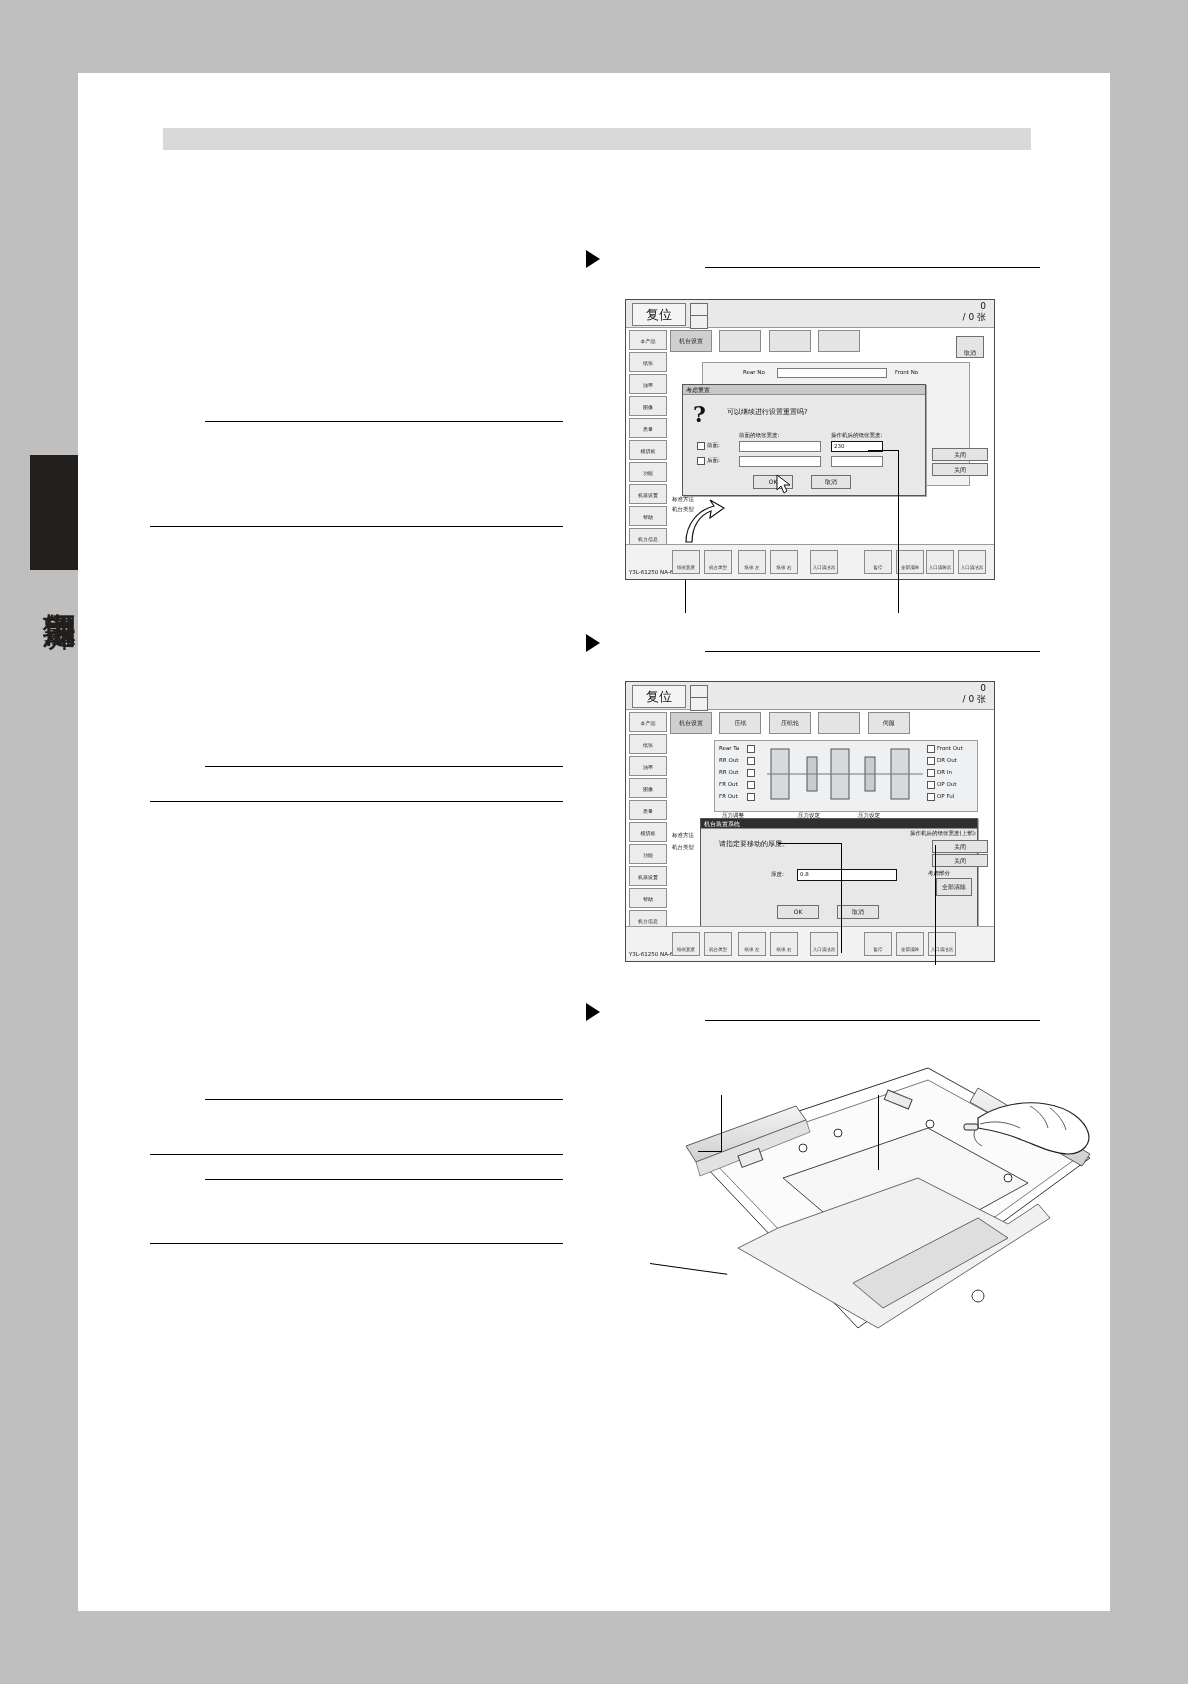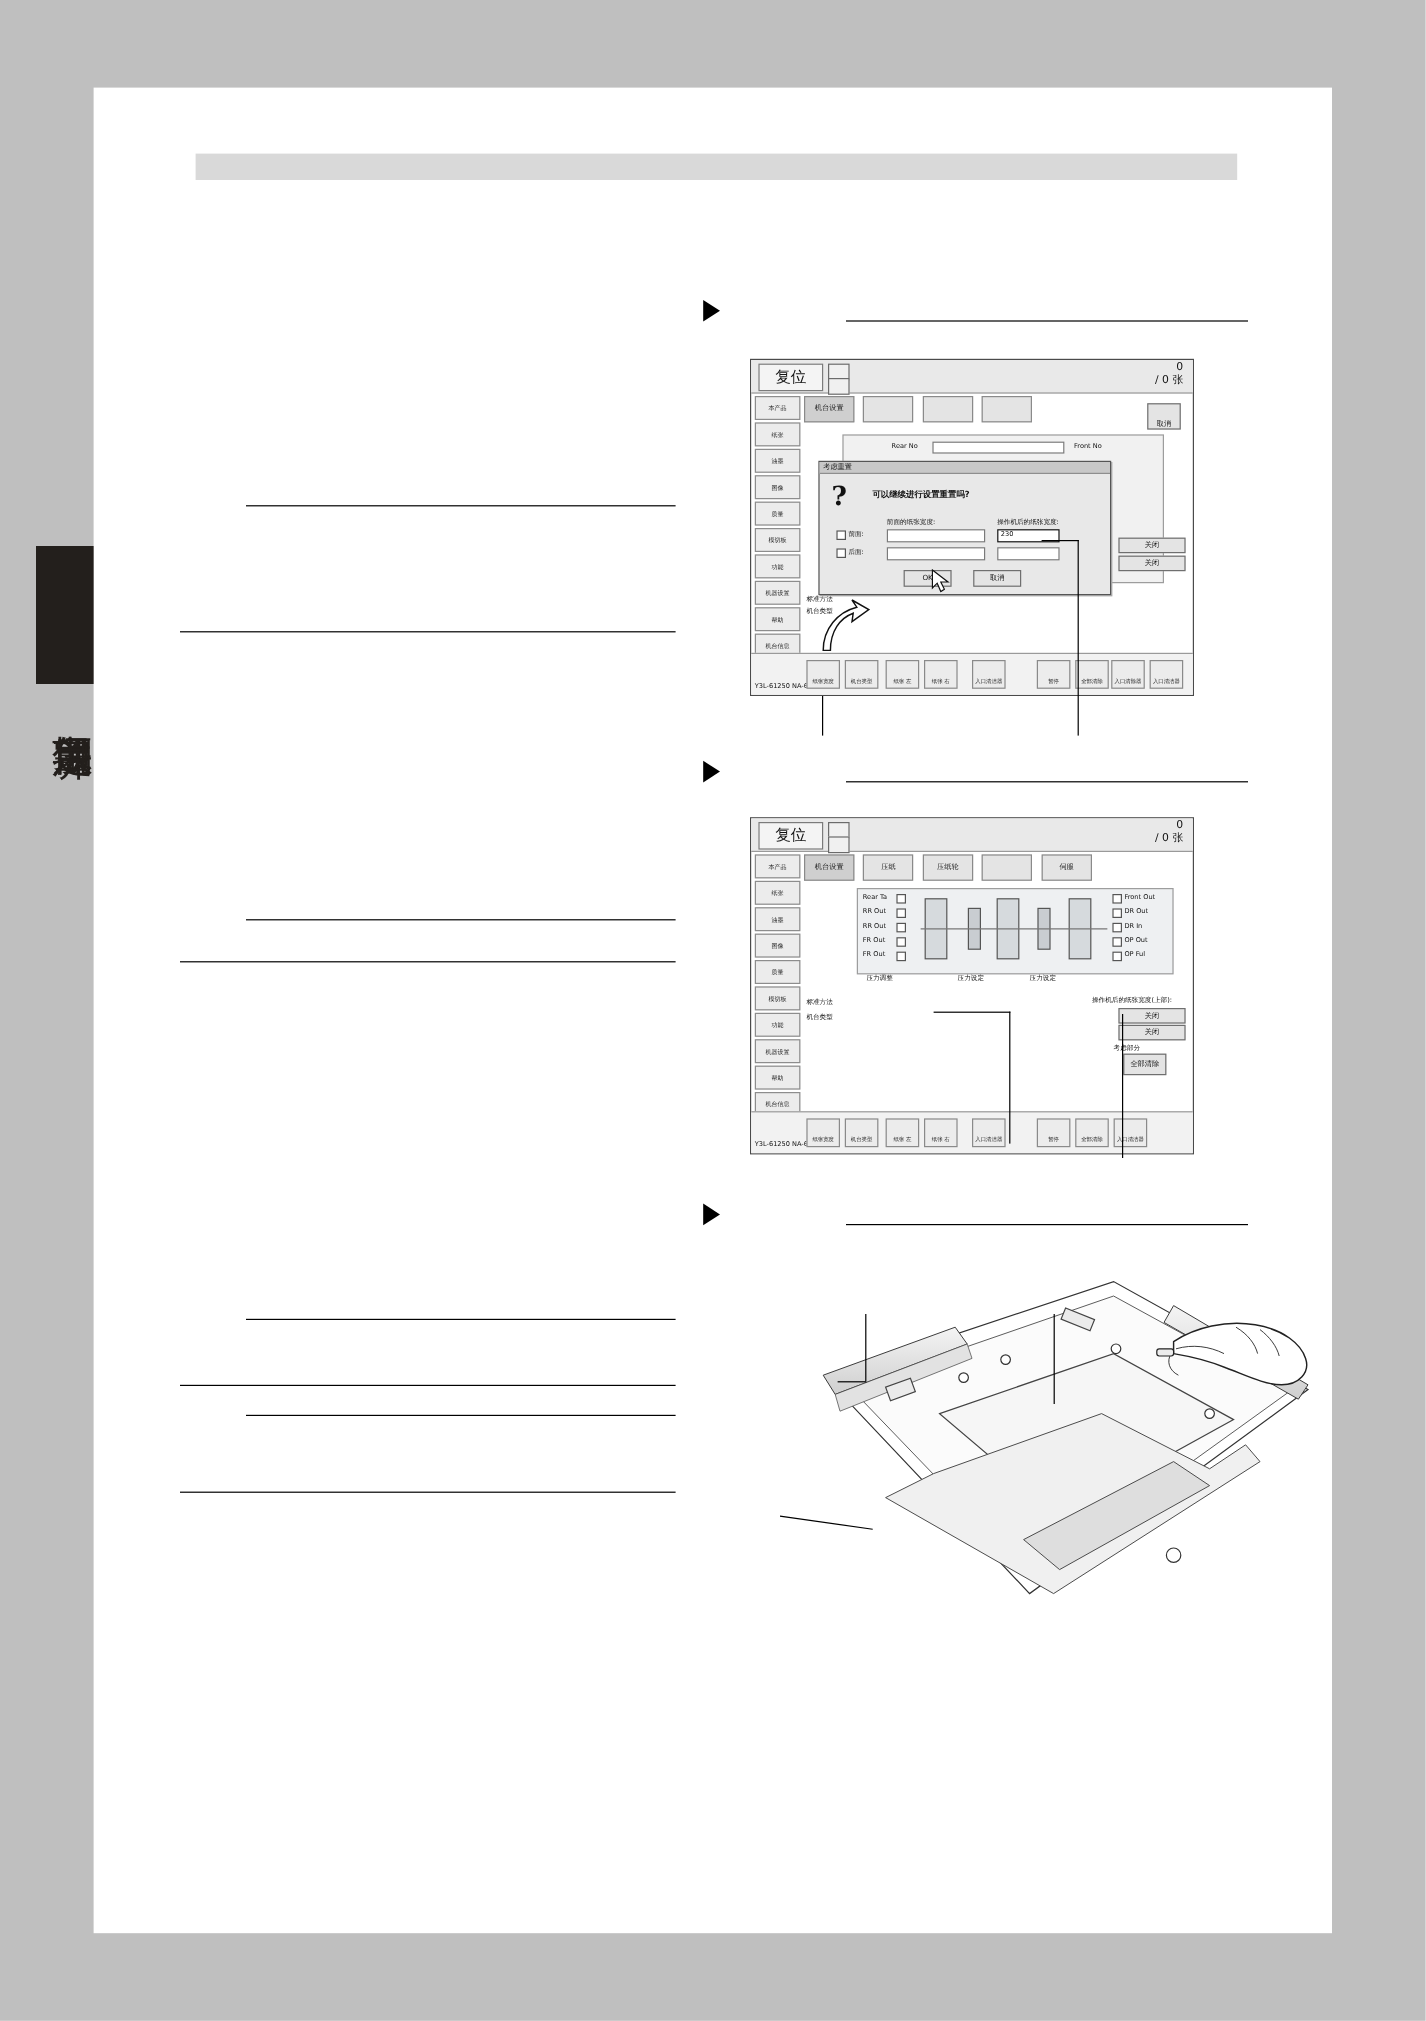--- a/index.html
+++ b/index.html
@@ -119,21 +119,21 @@
   .dlg-title{
     position:absolute;left:0;top:0;right:0;height:10px;
     background:#c8c8c8;border-bottom:1px solid #8e8e8e;
     font-size:6px;color:#111;padding-left:3px;line-height:10px;
     box-sizing:border-box;font-family:"DejaVu Sans",sans-serif;
   }
   .dlg-q{
     position:absolute;font-size:22px;font-weight:bold;color:#111;
     font-family:"DejaVu Serif",serif;
   }
-  .dlg-msg{position:absolute;font-size:7px;color:#111;font-family:"DejaVu Sans",sans-serif;font-weight:bold;}
+  .dlg-msg{position:absolute;font-size:7px;color:#111;font-family:"DejaVu Sans",sans-serif;}
   .lbl{position:absolute;font-size:5.5px;color:#111;font-family:"DejaVu Sans",sans-serif;}
   .fld{position:absolute;background:#fff;border:1px solid #7a7a7a;}
   .fld.hl{border:1px solid #111;}
   .btn{
     position:absolute;background:#e4e4e4;border:1px solid #6f6f6f;
     font-size:6px;text-align:center;color:#111;
     font-family:"DejaVu Sans",sans-serif;
   }
   .chk{position:absolute;width:6px;height:6px;background:#fff;border:1px solid #555;}
   .bottom-bar{
@@ -338,20 +338,29 @@
         <rect x="98" y="12" width="10" height="34" fill="#c9cdd1" stroke="#555"></rect>
         <rect x="124" y="4" width="18" height="50" fill="#d6dadd" stroke="#555"></rect>
         <line x1="0" y1="29" x2="156" y2="29" stroke="#777"></line>
       </svg>
     </div>
 
     <div class="lbl" style="left:96px;top:130px;">压力调整</div>
     <div class="lbl" style="left:172px;top:130px;">压力设定</div>
     <div class="lbl" style="left:232px;top:130px;">压力设定</div>
 
+    <div class="dialog" style="left:74px;top:136px;width:276px;height:116px;">
+      <div class="dlg-title" style="background:#2f2f2f;color:#fff;">机台装置系统</div>
+      <div class="dlg-msg" style="left:18px;top:20px;">请指定要移动的厚度。</div>
+      <div class="lbl" style="left:70px;top:52px;">厚度:</div>
+      <div class="fld hl" style="left:96px;top:50px;width:98px;height:10px;"></div>
+      <div class="lbl" style="left:99px;top:52px;">0.8</div>
+      <div class="btn" style="left:76px;top:86px;width:40px;height:12px;line-height:12px;">OK</div>
+      <div class="btn" style="left:136px;top:86px;width:40px;height:12px;line-height:12px;">取消</div>
+    </div>
 
     <div class="lbl" style="left:46px;top:150px;">标准方法</div>
     <div class="lbl" style="left:46px;top:162px;">机台类型</div>
 
     <div class="lbl" style="left:284px;top:148px;">操作机后的纸张宽度(上部):</div>
     <div class="lbl" style="left:302px;top:188px;">考虑部分</div>
 
     <div class="btn" style="left:306px;top:158px;width:54px;height:11px;line-height:11px;">关闭</div>
     <div class="btn" style="left:306px;top:172px;width:54px;height:11px;line-height:11px;">关闭</div>
     <div class="btn" style="left:310px;top:196px;width:34px;height:16px;line-height:16px;">全部清除</div>

